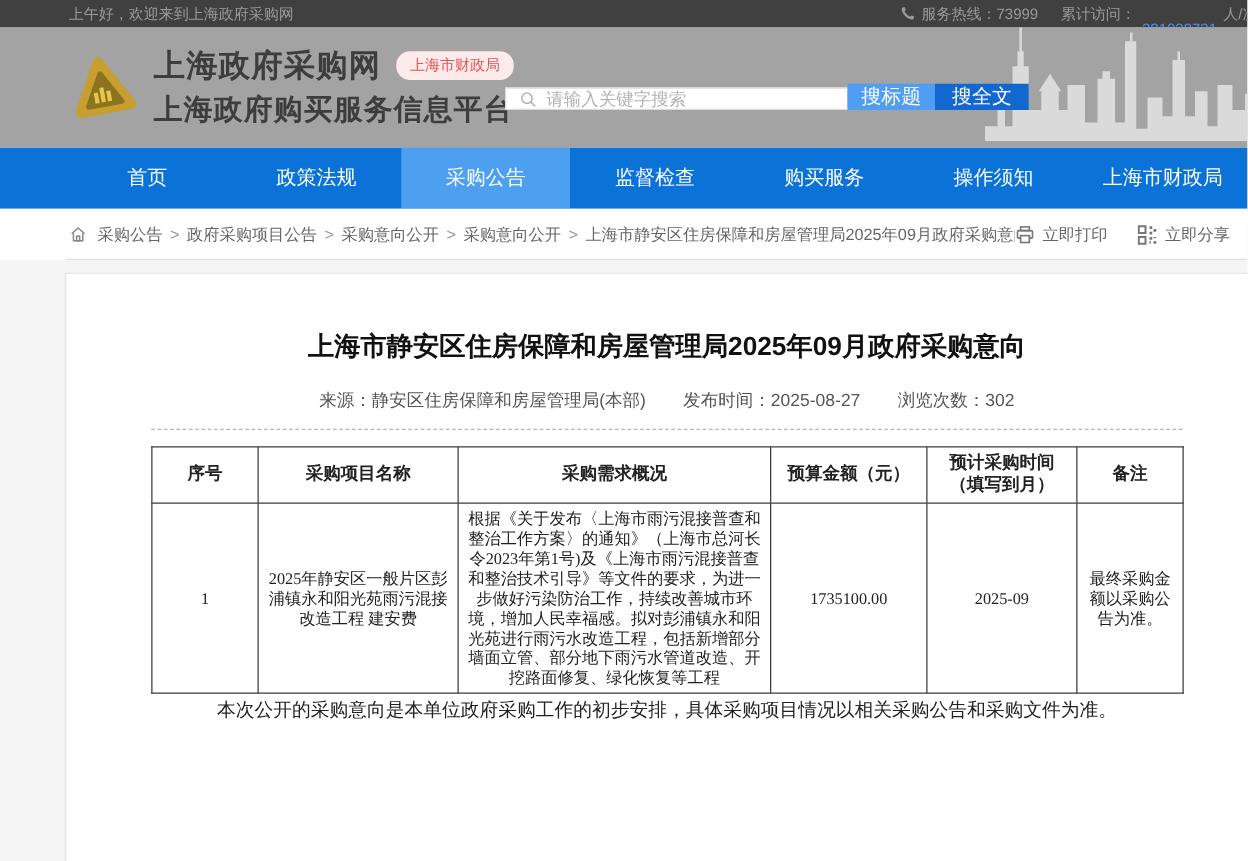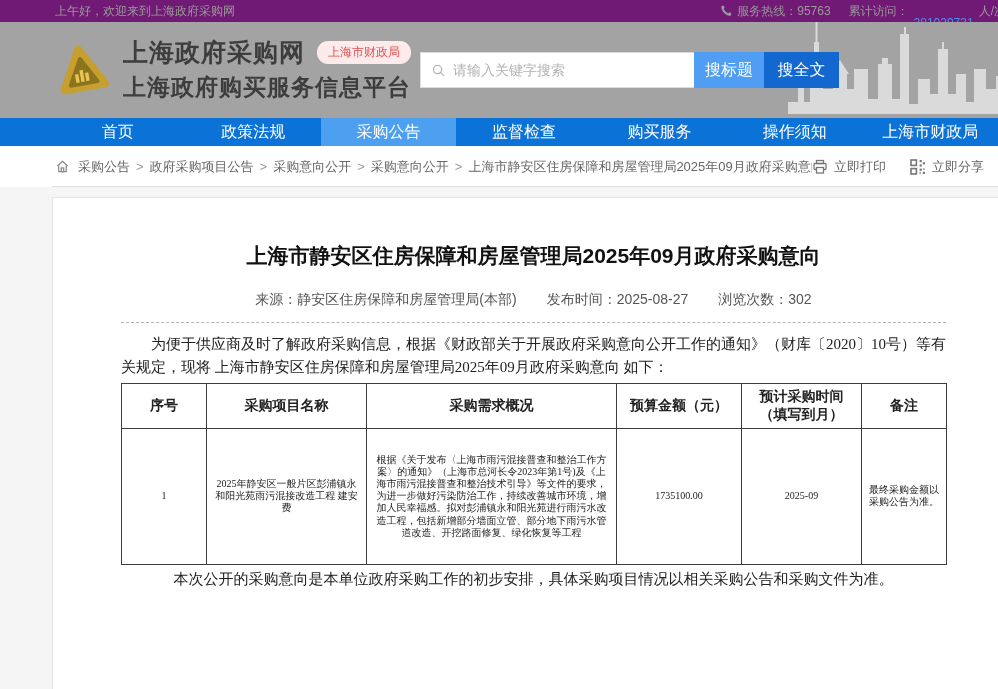--- a/index.html
+++ b/index.html
@@ -4,50 +4,50 @@
 <style>
   * { margin:0; padding:0; box-sizing:border-box; }
   html,body { width:998px; height:689px; }
   body {
     position:relative; overflow:hidden;
     font-family:"Liberation Sans","DejaVu Sans",sans-serif;
     background:#f5f5f5;
   }
   
   .topbar {
-    height:22px; background:#701a75; color:#9a9a9a; font-size:12px;
+    height:22px; background:#404040; color:#9a9a9a; font-size:12px;
     display:flex; align-items:center; padding-left:55px; position:relative;
   }
   .topbar-right {
     position:absolute; right:-8px; top:0; height:22px;
     display:flex; align-items:center; gap:5px; white-space:nowrap;
   }
   .visits-count { color:#4a90f5;margin-top:24px; }
   
   .header { height:96px; background:#a3a3a3; position:relative; overflow:hidden; }
   .skyline { position:absolute; right:-70px; bottom:0; z-index:0; }
   .brand { position:absolute; left:55px; top:14px; display:flex; gap:14px; align-items:center; z-index:1; }
   .brand-lines .line1 { display:flex; align-items:center; gap:12px; }
   .site-name { font-size:25px; font-weight:bold; color:#3d3d3d; letter-spacing:1px; }
   .site-badge {
     font-size:12px; color:#e25353; background:#fdeaea;
     border-radius:11px; padding:3px 11px; white-space:nowrap;
   }
   .site-subtitle { font-size:23px; font-weight:bold; color:#3d3d3d; margin-top:3px; letter-spacing:1px; }
-  .searchbar { position:absolute; left:420px; top:30px; display:flex; z-index:2; height:36px; }
+  .searchbar { position:absolute; left:404px; top:30px; display:flex; z-index:2; height:36px;align-items:flex-end; }
   .search-box {
     width:274px; background:#fff; border:1px solid #dcdcdc; border-right:none;
     display:flex; align-items:center; padding-left:10px; gap:7px;
   }
   .search-box input { border:none; outline:none; font-size:14px; color:#333; width:220px; background:transparent; }
   .search-box input::placeholder { color:#b3b3b3; }
   .btn-search-title { width:70px; border:none; background:#4f9ef3; color:#fff; font-size:16px; cursor:pointer; }
   .btn-search-full  { width:75px; border:none; background:#1268cf; color:#fff; font-size:16px; cursor:pointer; }
   
-  .nav { height:28px; background:#0b72d8; display:flex; padding-left:50px; }
+  .nav { height:49px; background:#0b72d8; display:flex; padding-left:50px; }
   .nav-item {
     flex:1; display:flex; align-items:center; justify-content:center;
     color:#fff; font-size:16px; cursor:pointer; white-space:nowrap;
   }
   .nav-item.active { background:#4da0f0; }
   
   .breadcrumb-bar {
     height:41px; background:#fff; display:flex; align-items:center;
     padding:0 14px 0 55px; font-size:13px; color:#666; position:relative;
   }
@@ -77,36 +77,36 @@
     margin-top:13px; border-top:1px dashed #b5b5b5; padding-top:10px;
     font-family:"Liberation Serif","DejaVu Serif",serif; font-size:15px; line-height:1.55;
   }
   .intro { text-indent:2em; }
   .intent-table { border-collapse:collapse; margin-top:3px; width:825px; table-layout:fixed; }
   .intent-table th, .intent-table td {
     border:1px solid #3c3c3c; text-align:center; vertical-align:middle;
     padding:4px 6px; font-family:"Liberation Serif","DejaVu Serif",serif;
   }
   .intent-table th { font-size:14px; font-weight:bold; height:37px; line-height:1.3; }
-  .intent-table td { font-size:10px; line-height:1.22; height:136px; }
+  .intent-table td { font-size:13px; line-height:1.22; height:136px; }
   .note { text-align:center; font-size:15px; margin-top:3px; }
   .icon { display:inline-flex; }
 </style>
 </head>
 <body>
 
 <div class="topbar">
   <span>上午好，欢迎来到上海政府采购网</span>
   <div class="topbar-right">
     <span class="icon">
       <svg width="12" height="12" viewBox="0 0 14 14" fill="#9a9a9a">
           <path d="M3 1C2 1 1.4 2 1.6 3.1 2.2 7.6 6.4 11.8 10.9 12.4 12 12.6 13 12 13 11V9.4L10.6 8.6 9.6 9.8C7.6 9 5 6.4 4.2 4.4L5.4 3.4 4.6 1Z"></path>
         </svg>
     </span>
-    <span>服务热线：95763</span>
+    <span>服务热线：73999</span>
     <span style="width:8px"></span>
     <span>累计访问：</span>
     <span class="visits-count">281029731</span>
     <span>人/次</span>
   </div>
 </div>
 
 <div class="header">
   <span class="skyline">
     <svg width="280" height="100" viewBox="0 0 280 100">
@@ -206,21 +206,20 @@
 <div class="main">
   <div class="card">
     <div class="doc">
       <div class="doc-title">上海市静安区住房保障和房屋管理局2025年09月政府采购意向</div>
       <div class="doc-meta">
         <span>来源：静安区住房保障和房屋管理局(本部)</span>
         <span>发布时间：2025-08-27</span>
         <span>浏览次数：302</span>
       </div>
       <div class="doc-body">
-        <p class="intro">为便于供应商及时了解政府采购信息，根据《财政部关于开展政府采购意向公开工作的通知》（财库〔2020〕10号）等有关规定，现将 上海市静安区住房保障和房屋管理局2025年09月政府采购意向 如下：</p>
         <table class="intent-table">
           <colgroup>
             <col style="width:85px">
               <col style="width:160px">
               <col style="width:250px">
             <col style="width:125px">
               <col style="width:120px">
               <col style="width:85px">
           </colgroup>
           <thead>

